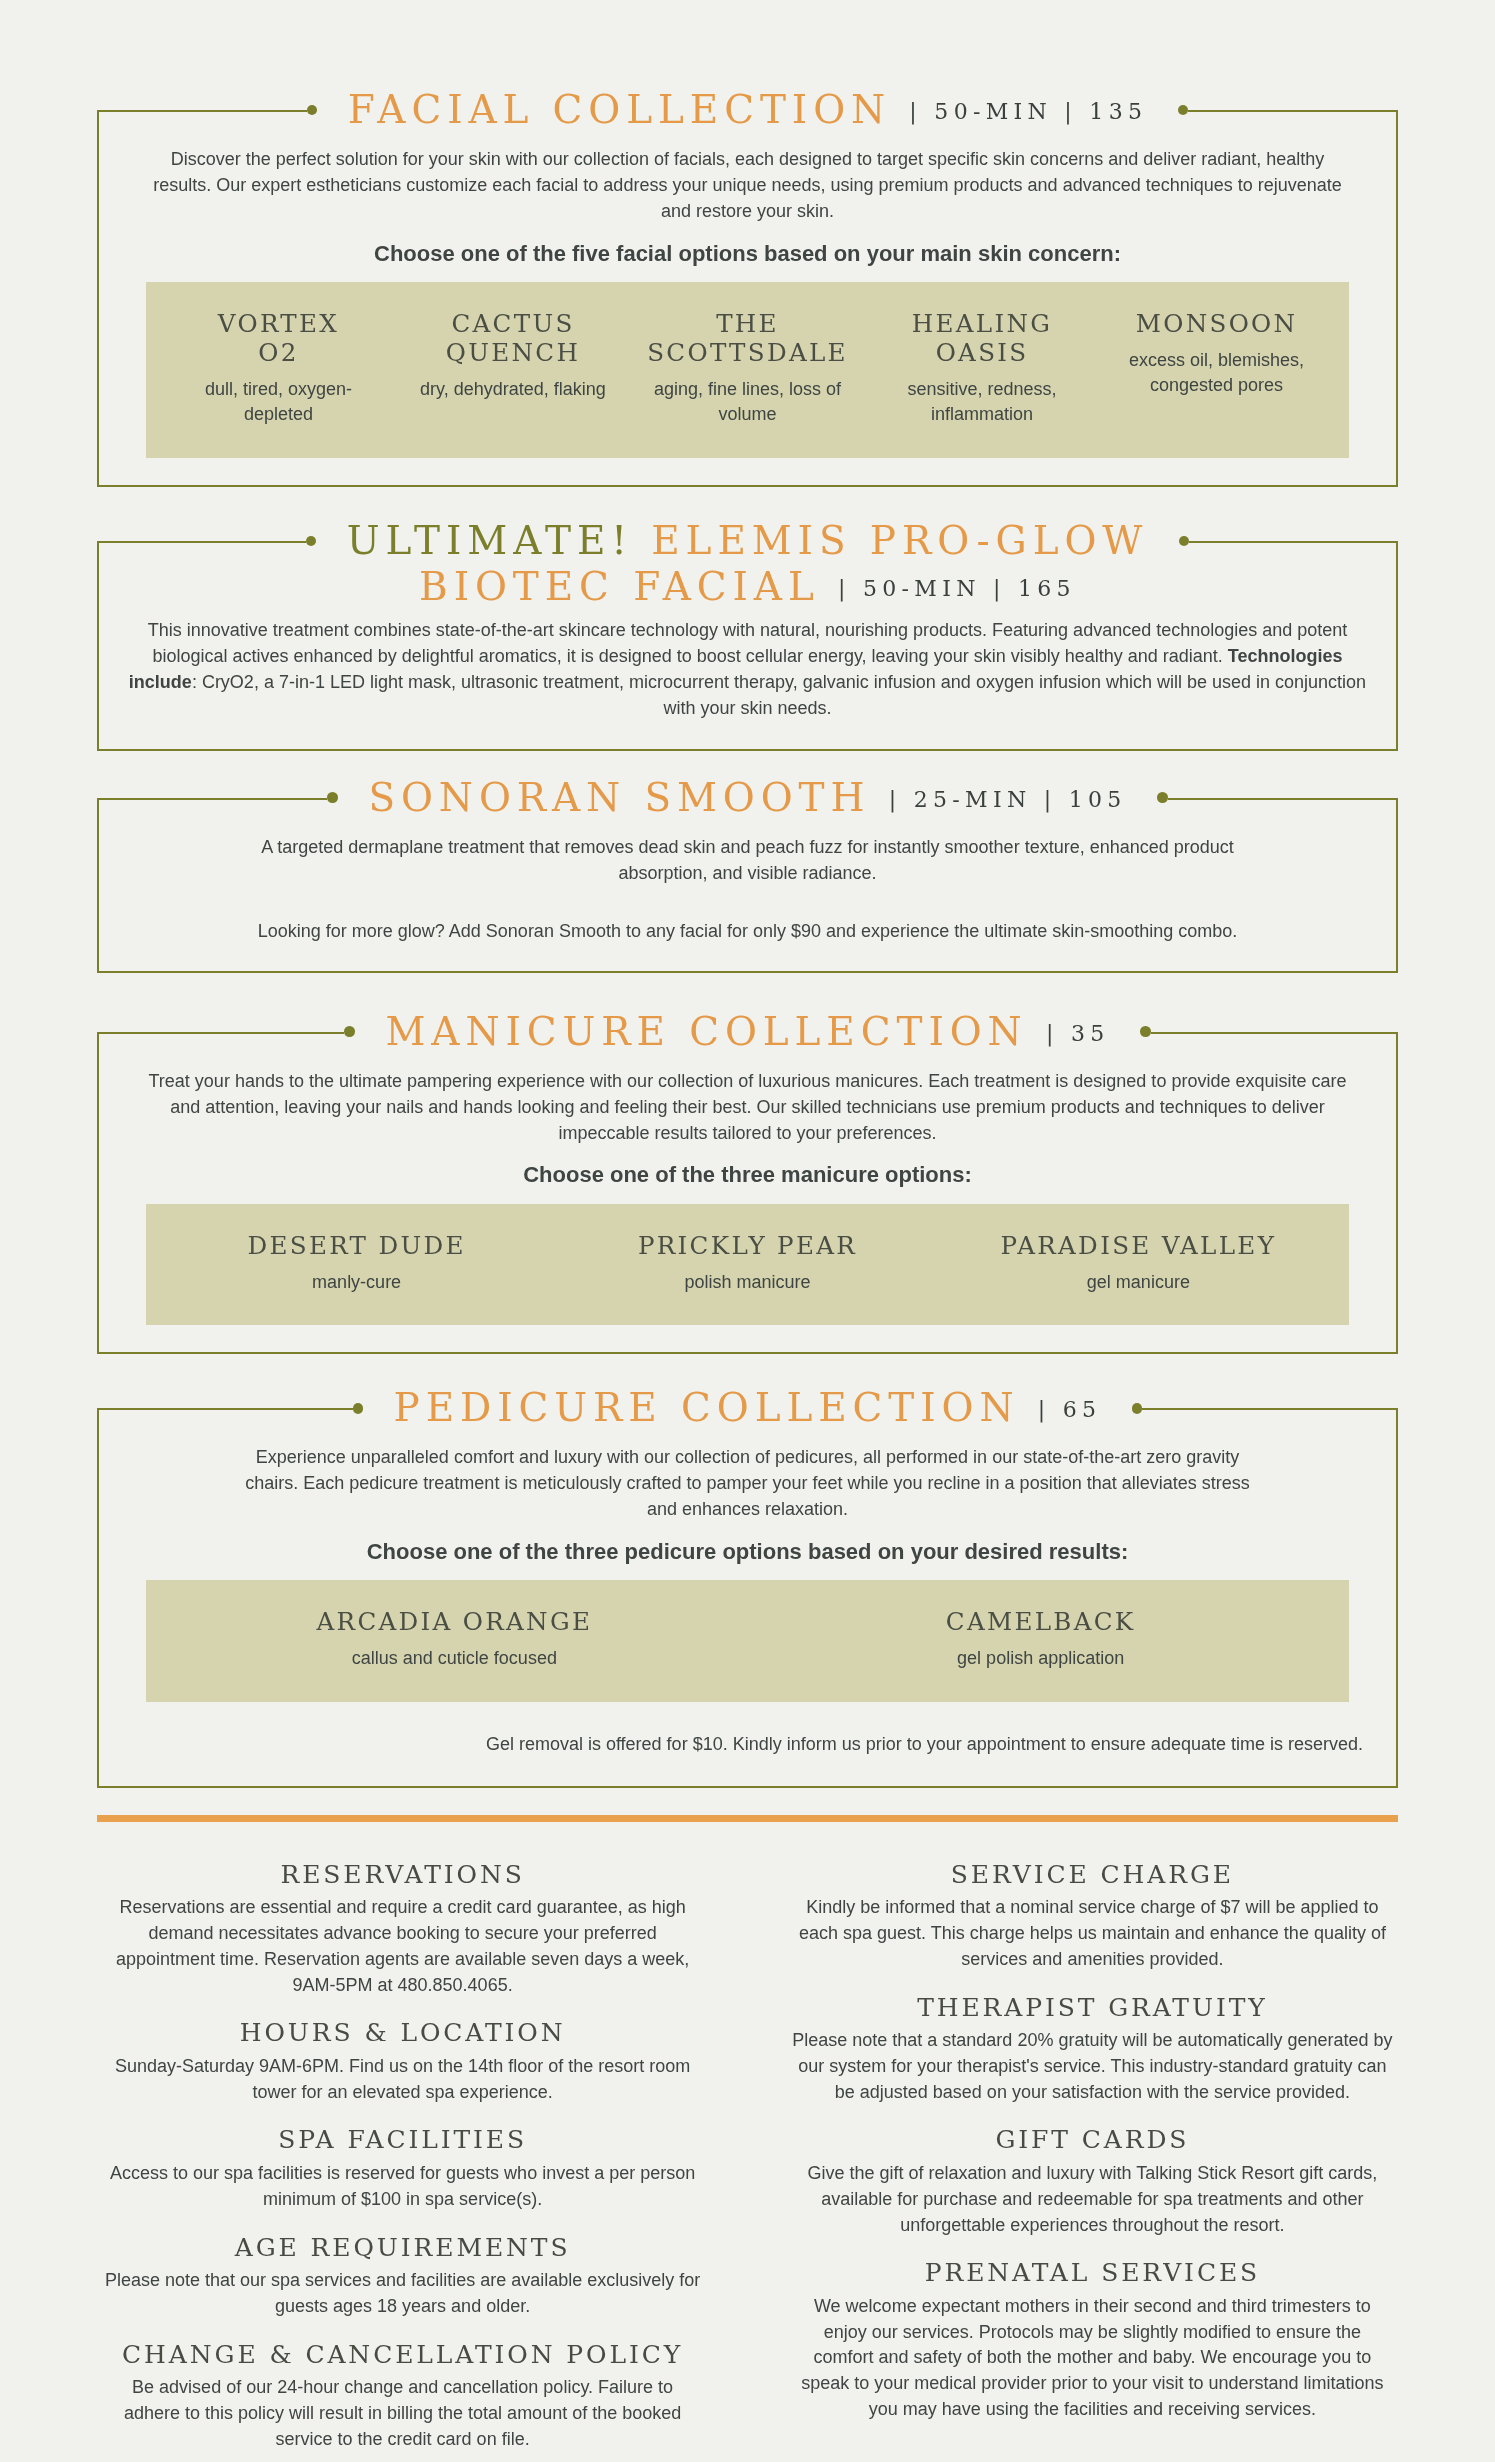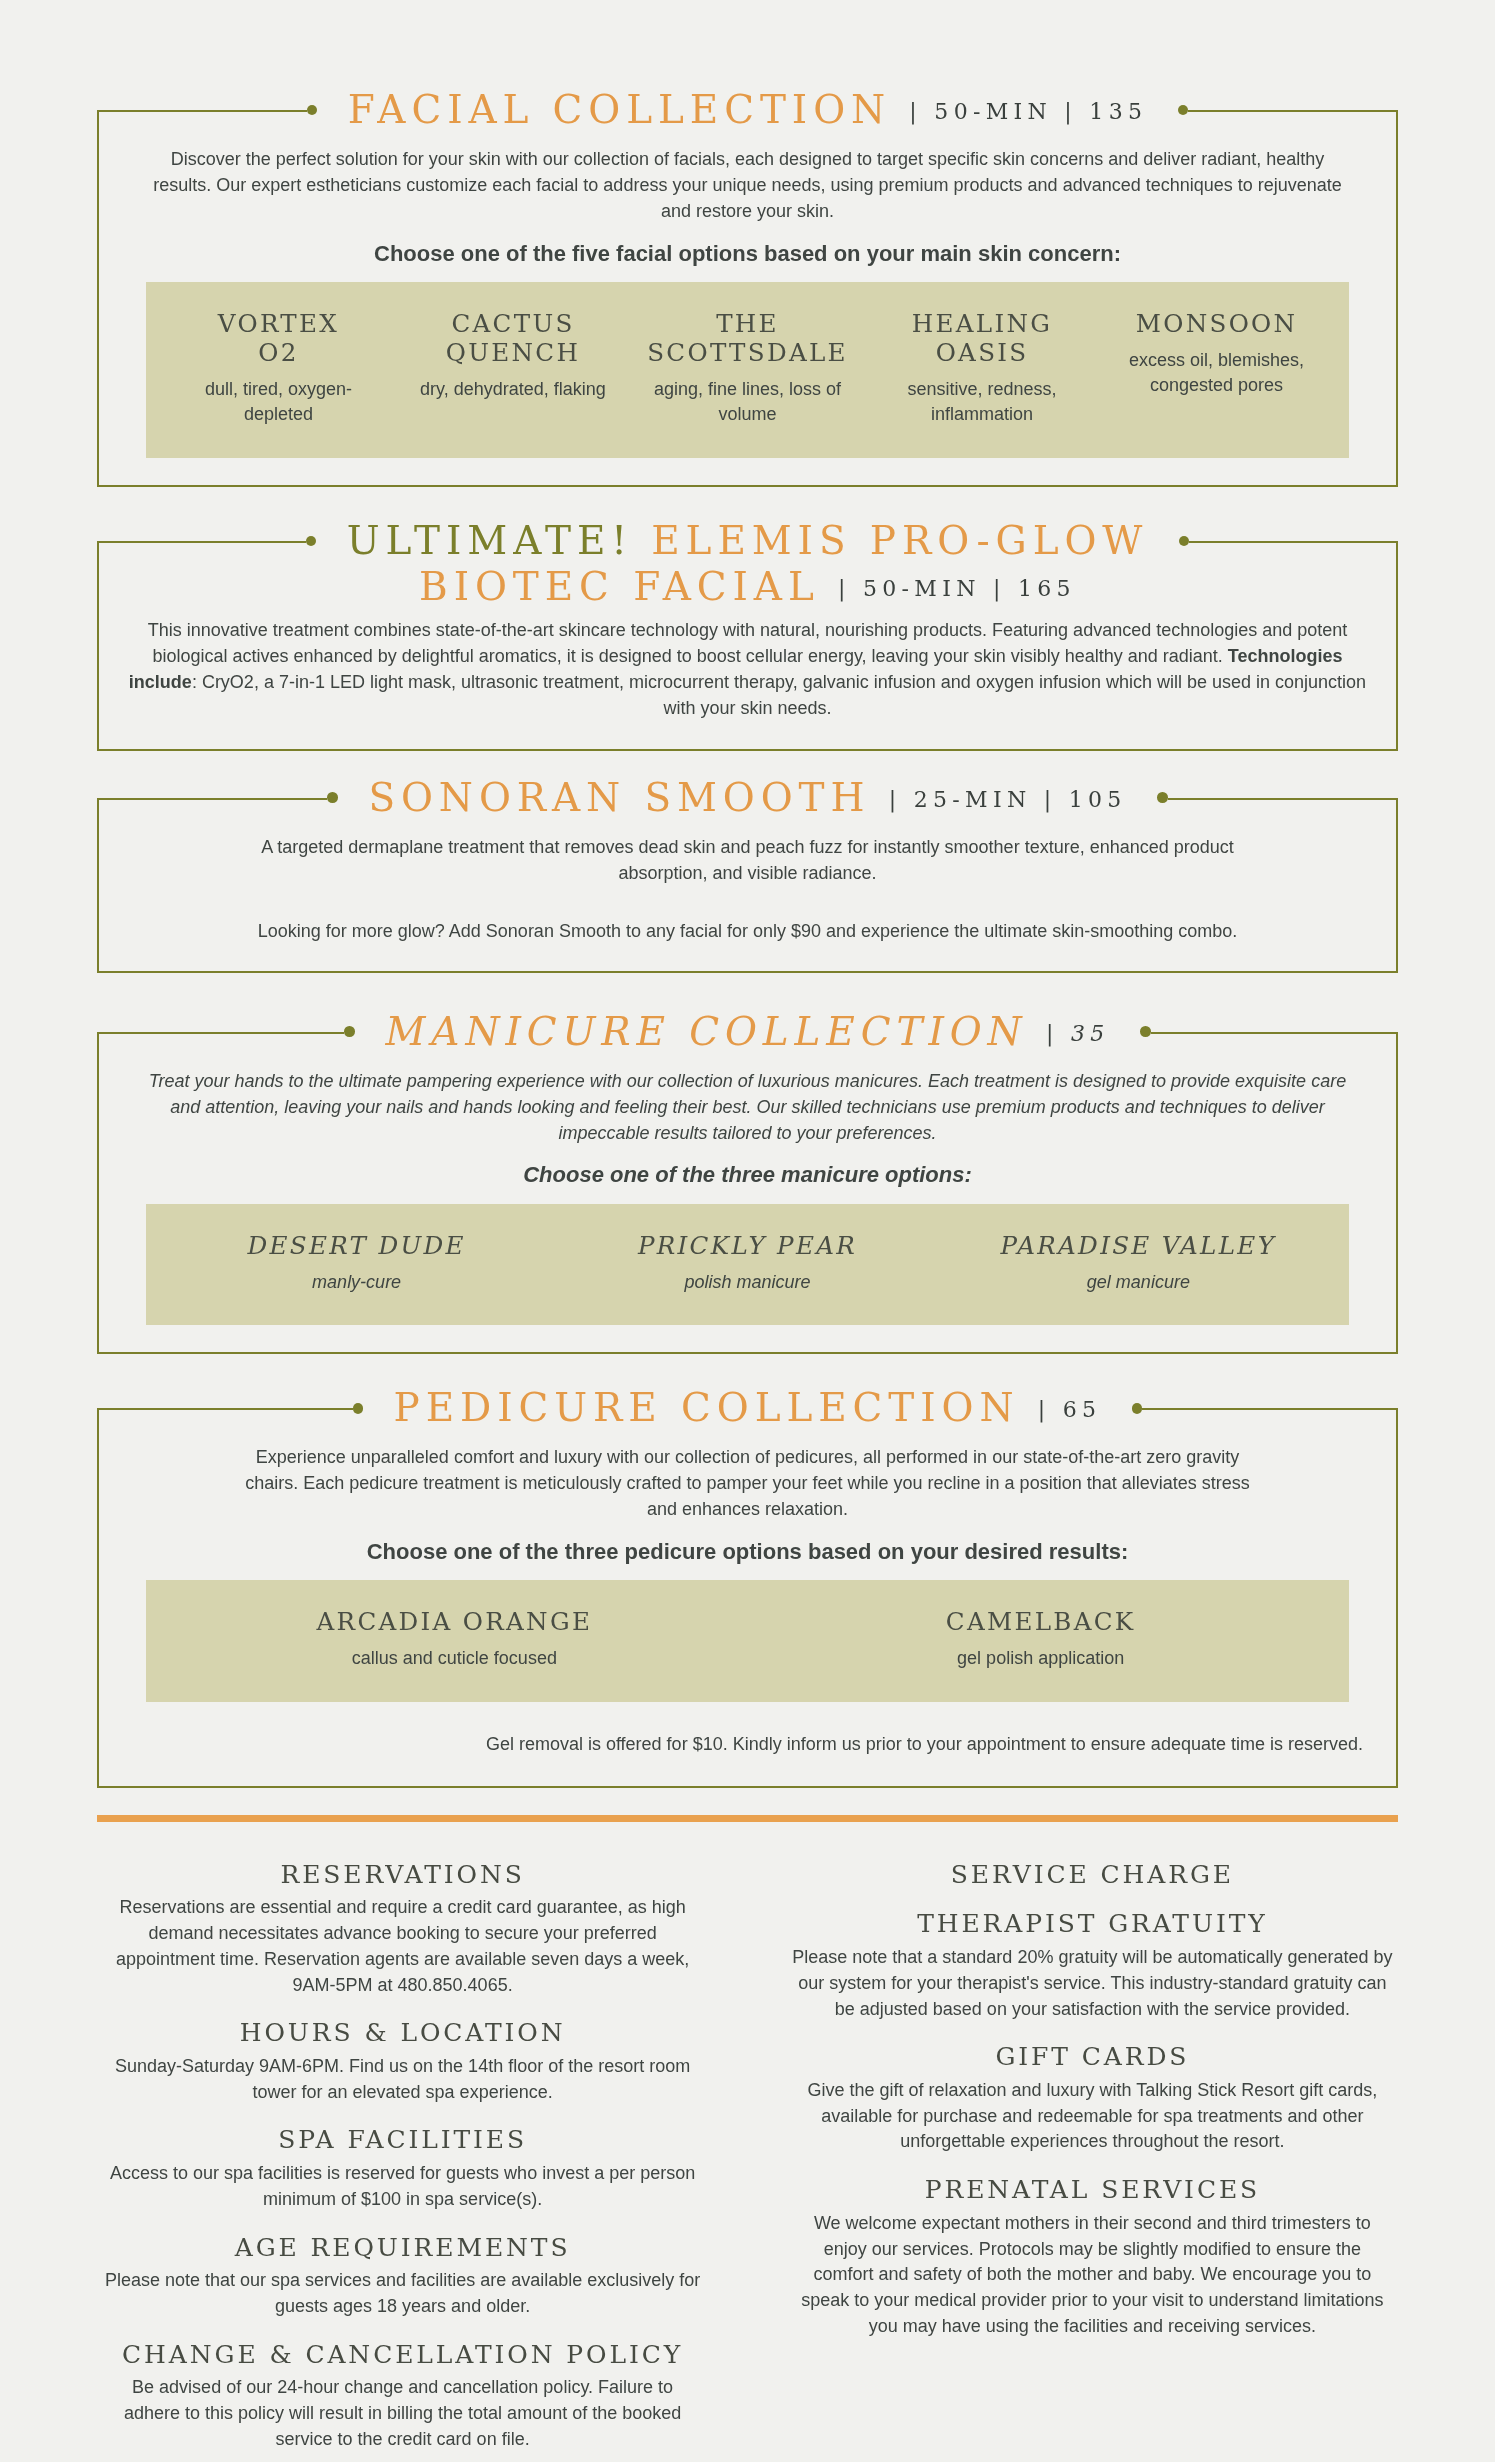--- a/index.html
+++ b/index.html
@@ -21,21 +21,21 @@
   .page{padding:0 97px;}
   
   .section{
     position:relative;
     border:2.3px solid var(--olive);
     padding:34px 26px 27px;
   }
   #sections > .section:nth-child(1){margin-top:110px;}
   #sections > .section:nth-child(2){margin-top:54px;}
   #sections > .section:nth-child(3){margin-top:47px;}
-  #sections > .section:nth-child(4){margin-top:59px;font-style:italic;}
+  #sections > .section:nth-child(4){margin-top:59px;}
   #sections > .section:nth-child(5){margin-top:54px;}
   .section.two-line{padding-top:74px;}
   .sec-title{
     position:absolute;left:0;right:0;top:-25px;
     text-align:center;z-index:2;
     font-family:"DejaVu Serif","Liberation Serif",serif;
   }
   .t-line{display:block;height:46px;line-height:46px;white-space:nowrap;}
   .t-inner{
     display:inline-block;position:relative;height:100%;
@@ -194,20 +194,21 @@
         <p class="info-p">Sunday-Saturday 9AM-6PM. Find us on the 14th floor of the resort room tower for an elevated spa experience.</p>
         <h3 class="info-h">SPA FACILITIES</h3>
         <p class="info-p">Access to our spa facilities is reserved for guests who invest a per person minimum of $100 in spa service(s).</p>
         <h3 class="info-h">AGE REQUIREMENTS</h3>
         <p class="info-p">Please note that our spa services and facilities are available exclusively for guests ages 18 years and older.</p>
         <h3 class="info-h">CHANGE &amp; CANCELLATION POLICY</h3>
         <p class="info-p">Be advised of our 24-hour change and cancellation policy. Failure to adhere to this policy will result in billing the total amount of the booked service to the credit card on file.</p>
       </div>
       <div class="info-col">
         <h3 class="info-h">SERVICE CHARGE</h3>
+        <p class="info-p">Kindly be informed that a nominal service charge of $7 will be applied to each spa guest. This charge helps us maintain and enhance the quality of services and amenities provided.</p>
         <h3 class="info-h">THERAPIST GRATUITY</h3>
         <p class="info-p">Please note that a standard 20% gratuity will be automatically generated by our system for your therapist's service. This industry-standard gratuity can be adjusted based on your satisfaction with the service provided.</p>
         <h3 class="info-h">GIFT CARDS</h3>
         <p class="info-p">Give the gift of relaxation and luxury with Talking Stick Resort gift cards, available for purchase and redeemable for spa treatments and other unforgettable experiences throughout the resort.</p>
         <h3 class="info-h">PRENATAL SERVICES</h3>
         <p class="info-p">We welcome expectant mothers in their second and third trimesters to enjoy our services. Protocols may be slightly modified to ensure the comfort and safety of both the mother and baby. We encourage you to speak to your medical provider prior to your visit to understand limitations you may have using the facilities and receiving services.</p>
       </div>
     </div>
 </div>
 

